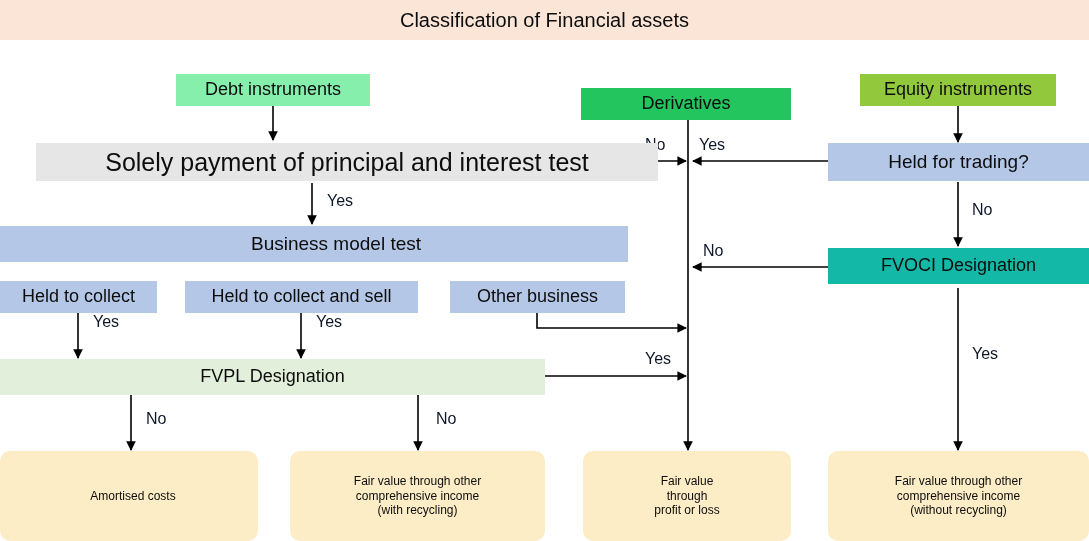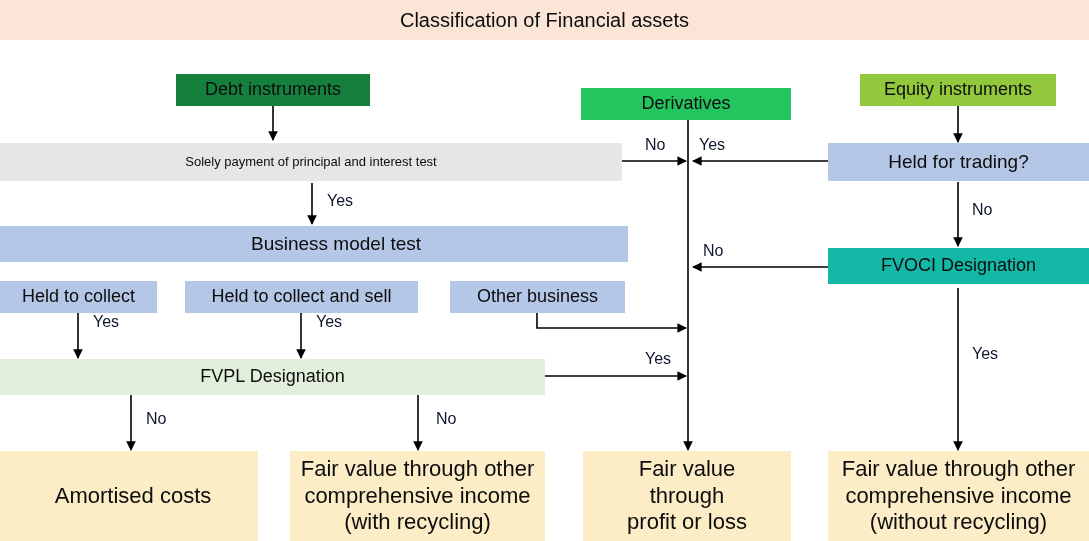--- a/index.html
+++ b/index.html
@@ -26,25 +26,25 @@
     justify-content: center;
     text-align: center;
     line-height: 1.22;
     color: #0d0d0d;
     white-space: pre-line;
   }
   .title-bar {
     font-size: 20px;
   }
   .t-green   { font-size: 18px; }
-  .t-gray    { font-size: 13px; }
+  .t-gray    { font-size: 25px; margin-left: 36px; }
   .t-blue    { font-size: 19px; }
   .t-bluesub { font-size: 18px; margin-top: 16px; }
   .t-green2  { font-size: 18px; }
-  .t-yellow  { font-size: 22px; }
+  .t-yellow  { font-size: 12px; border-radius: 10px; }
 
   .edge-label {
     position: absolute;
     font-size: 16px;
     color: #0f172a;
     white-space: nowrap;
   }
 
   svg.wires {
     position: absolute;
@@ -107,21 +107,21 @@
   <span class="edge-label" style="left:327px; top:192px;">Yes</span>
   <span class="edge-label" style="left:972px; top:201px;">No</span>
   <span class="edge-label" style="left:703px; top:242px;">No</span>
   <span class="edge-label" style="left:93px;  top:313px;">Yes</span>
   <span class="edge-label" style="left:316px; top:313px;">Yes</span>
   <span class="edge-label" style="left:645px; top:350px;">Yes</span>
   <span class="edge-label" style="left:972px; top:345px;">Yes</span>
   <span class="edge-label" style="left:146px; top:410px;">No</span>
   <span class="edge-label" style="left:436px; top:410px;">No</span>
 
-  <div class="box t-green" style="left:176px; top:74px; width:194px; height:32px; background:#15803d;">Debt instruments</div>
+  <div class="box t-green" style="left:176px; top:74px; width:194px; height:32px; background:#86efac;">Debt instruments</div>
 
   <div class="box t-green" style="left:581px; top:88px; width:210px; height:32px; background:#22c55e;">Derivatives</div>
 
   <div class="box t-green" style="left:860px; top:74px; width:196px; height:32px; background:#92C83C;">Equity instruments</div>
 
   <div class="box t-gray" style="left:0px; top:143px; width:622px; height:38px; background:#E7E6E6;">Solely payment of principal and interest test</div>
 
   <div class="box t-blue" style="left:828px; top:143px; width:261px; height:38px; background:#B4C7E7;">Held for trading?</div>
 
   <div class="box t-blue" style="left:0px; top:226px; width:628px; height:36px; background:#B4C7E7;padding-left:44px;">Business model test</div>

